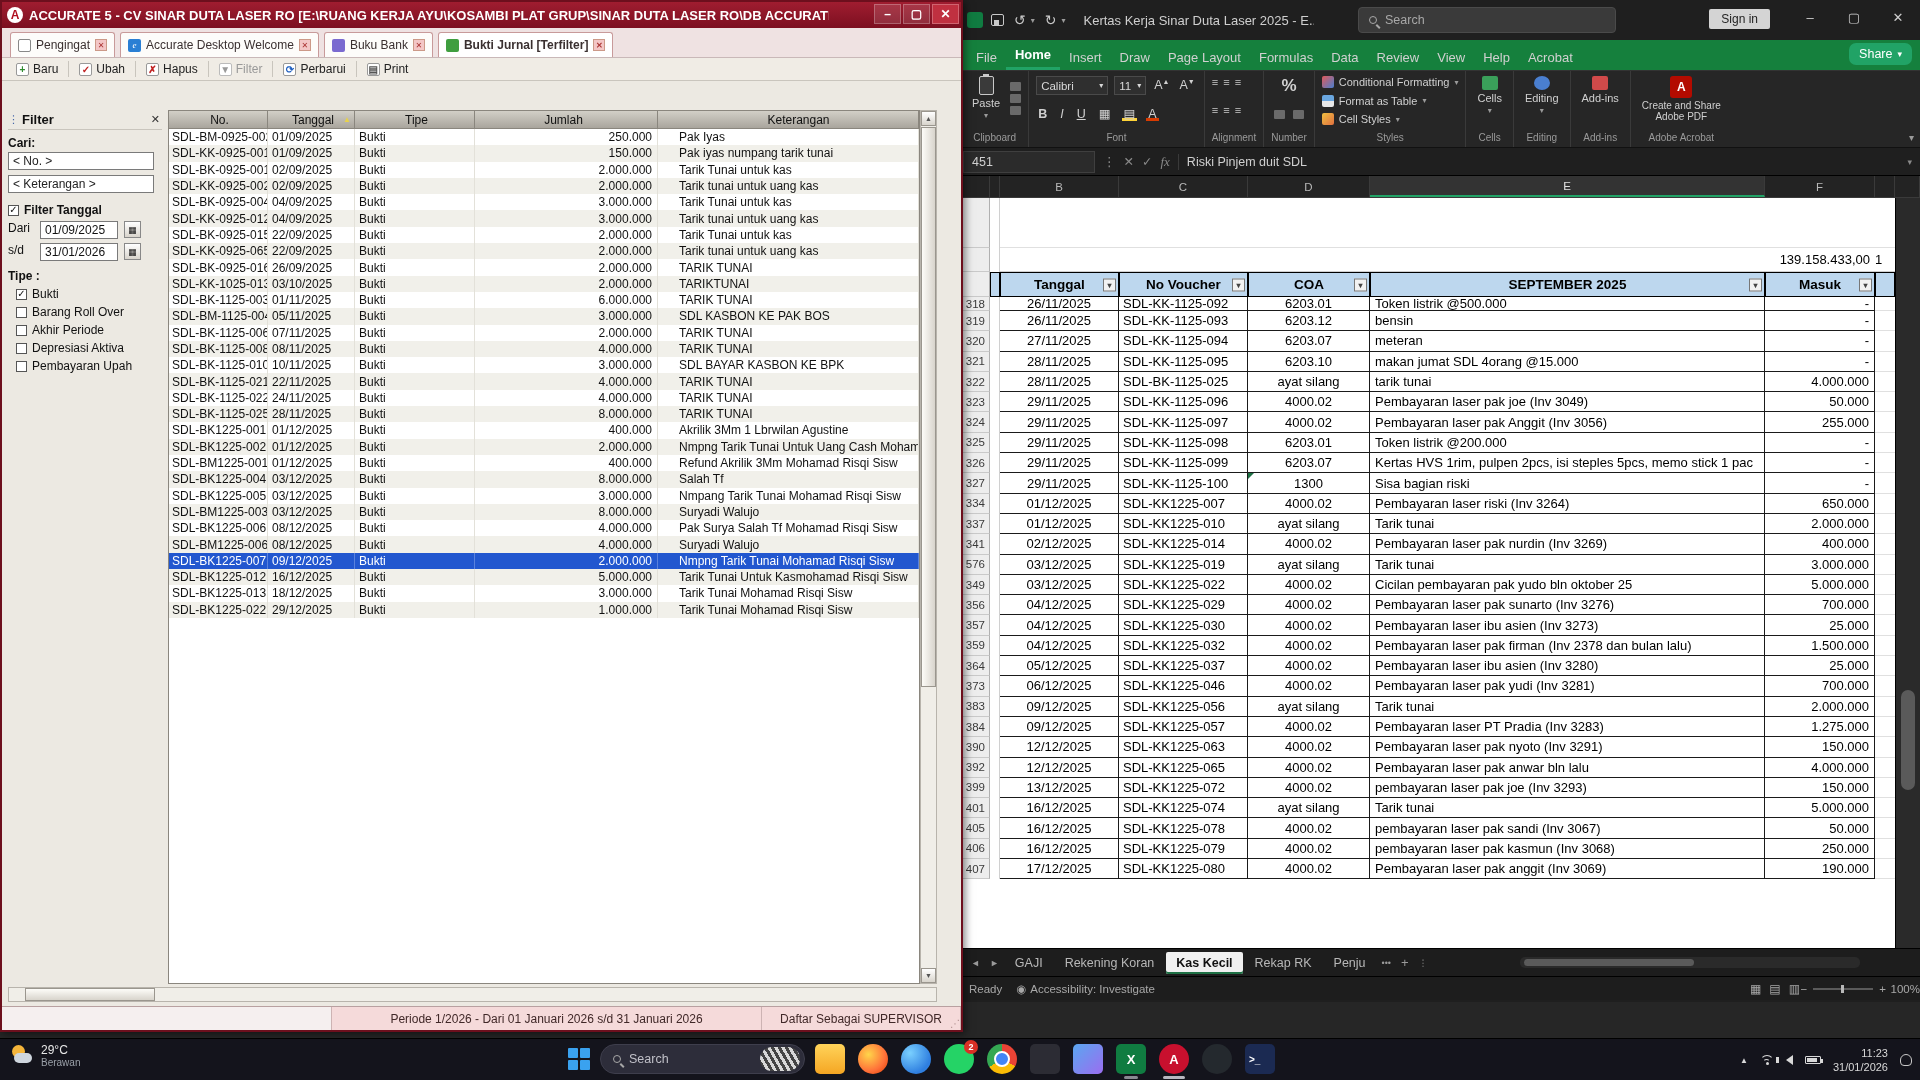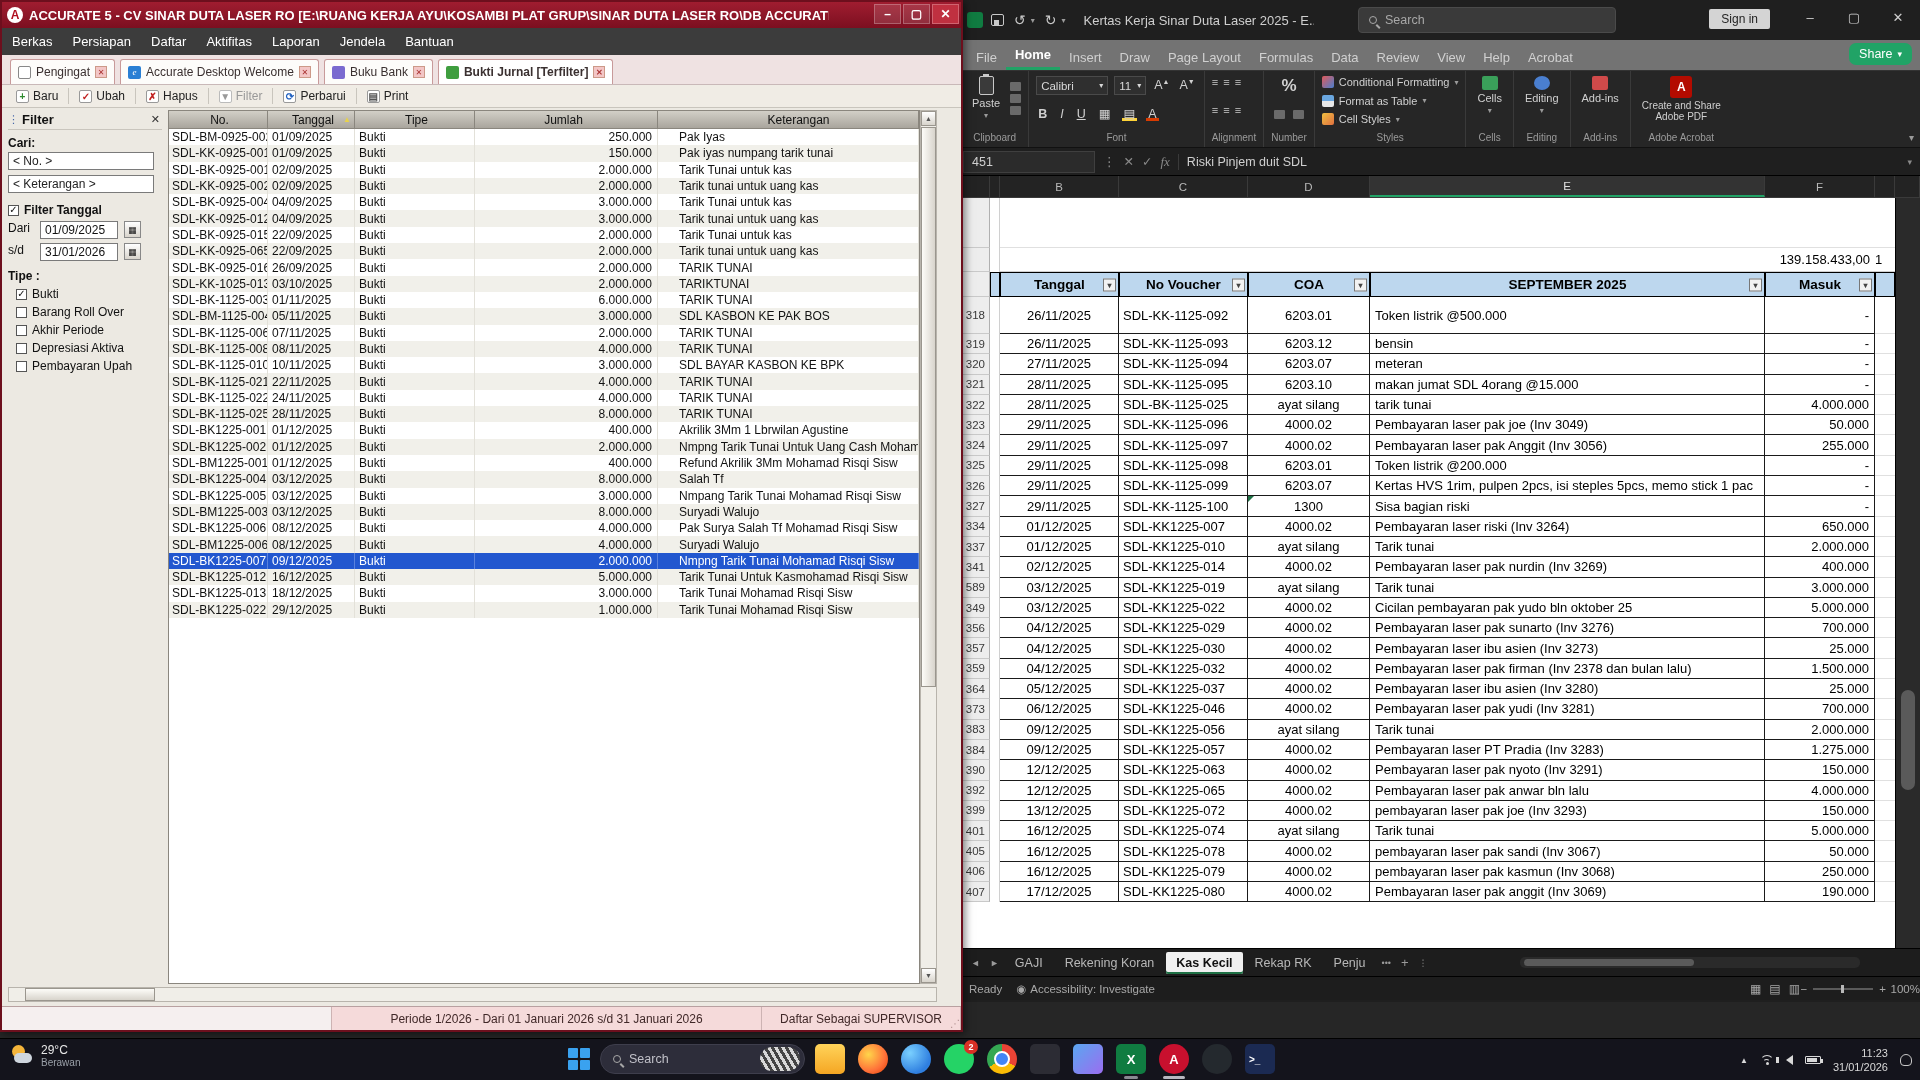--- a/index.html
+++ b/index.html
@@ -14,21 +14,21 @@
   .saveico:after{content:"";position:absolute;left:2px;bottom:0;width:5px;height:5px;background:#c9c9c9;}
   .qbtn{font-size:14px;cursor:default;}
   .tinychev{font-size:8px;color:#9a9a9a;margin-left:-5px;}
   .xl-doc-title{margin-left:18px;color:#cfcfcf;white-space:nowrap;overflow:hidden;max-width:230px;}
   .xl-search{position:absolute;left:397px;top:7px;width:258px;height:26px;background:#3a3a3a;border:1px solid #4a4a4a;border-radius:4px;display:flex;align-items:center;gap:8px;padding-left:10px;color:#a8a8a8;font-size:12.5px;}
   .lens{width:8px;height:8px;border:1.6px solid #a8a8a8;border-radius:50%;position:relative;flex:0 0 auto;}
   .lens:after{content:"";position:absolute;left:7px;top:7px;width:5px;height:1.6px;background:#a8a8a8;transform:rotate(45deg);transform-origin:0 0;}
   .signin{position:absolute;right:150px;top:9px;background:#d4d4d4;color:#1f1f1f;font-size:12px;padding:3px 12px;border-radius:2px;}
   .xl-ctrls{position:absolute;right:0;top:0;display:flex;}
   .xl-ctrl{width:44px;height:34px;display:flex;align-items:center;justify-content:center;color:#cfcfcf;font-size:13px;}
-  .xl-tabs{height:30px;display:flex;align-items:flex-end;padding-left:6px;color:#d0d0d0;font-size:13px;position:relative;background:#737373;}
+  .xl-tabs{height:30px;display:flex;align-items:flex-end;padding-left:6px;color:#d0d0d0;font-size:13px;position:relative;background:#15803d;}
   .xtab{padding:5px 9px;cursor:default;}
   .xtab.active{color:#fff;font-weight:bold;border-bottom:3px solid #21a366;}
   .sharebtn{position:absolute;right:8px;top:3px;background:#21a366;color:#fff;font-size:12.5px;padding:4px 10px;border-radius:7px;display:flex;gap:5px;align-items:center;}
   .xl-ribbon{height:78px;background:#262626;border-top:1px solid #333;border-bottom:1px solid #111;display:flex;color:#d0d0d0;position:relative;}
   .rgroup{display:flex;flex-direction:column;justify-content:space-between;padding:5px 7px 2px;border-right:1px solid #3a3a3a;position:relative;}
   .rglabel{font-size:10px;color:#9a9a9a;text-align:center;padding-bottom:2px;white-space:nowrap;}
   .rrow{display:flex;align-items:center;gap:6px;}
   .bigbtn{display:flex;flex-direction:column;align-items:center;font-size:11px;gap:2px;padding:0 4px;}
   .clipico{width:15px;height:19px;border:1.5px solid #c9c9c9;border-radius:2px;position:relative;background:#3a3a3a;}
   .clipico:after{content:"";position:absolute;left:3px;top:-3px;width:6px;height:3px;background:#c9c9c9;}
@@ -376,21 +376,21 @@
         <div class="xgrow hdr-row">
           <div class="rn"></div>
           <div class="xc" style="background: rgb(189, 215, 238);"></div>
           <div class="xc">Tanggal<span class="fbtn">▾</span></div>
           <div class="xc">No Voucher<span class="fbtn">▾</span></div>
           <div class="xc">COA<span class="fbtn">▾</span></div>
           <div class="xc">SEPTEMBER 2025<span class="fbtn">▾</span></div>
           <div class="xc">Masuk<span class="fbtn">▾</span></div>
           <div class="xc" style="background: rgb(189, 215, 238);"></div>
         </div>
-        <div class="xgrow " style="height: 37px; text-align: center;">
+        <div class="xgrow " style="height: 14px; text-align: center;">
           <div class="rn">318</div>
           <div class="asl"></div>
           <div class="xc cB">26/11/2025</div>
           <div class="xc cC">SDL-KK-1125-092</div>
           <div class="xc cD">6203.01</div>
           <div class="xc cE">Token listrik @500.000</div>
           <div class="xc cF">-</div>
           <div class="gsl"></div>
         </div>
         <div class="xgrow " style="height: 20.3px;">
@@ -507,21 +507,21 @@
           <div class="rn">341</div>
           <div class="asl"></div>
           <div class="xc cB">02/12/2025</div>
           <div class="xc cC">SDL-KK1225-014</div>
           <div class="xc cD">4000.02</div>
           <div class="xc cE">Pembayaran laser pak nurdin (Inv 3269)</div>
           <div class="xc cF">400.000</div>
           <div class="gsl"></div>
         </div>
         <div class="xgrow " style="height: 20.3px;">
-          <div class="rn">589</div>
+          <div class="rn">576</div>
           <div class="asl"></div>
           <div class="xc cB">03/12/2025</div>
           <div class="xc cC">SDL-KK1225-019</div>
           <div class="xc cD">ayat silang</div>
           <div class="xc cE">Tarik tunai</div>
           <div class="xc cF">3.000.000</div>
           <div class="gsl"></div>
         </div>
         <div class="xgrow " style="height: 20.3px;">
           <div class="rn">349</div>
@@ -717,29 +717,20 @@
 <div class="acc">
   <div class="acc-title">
     <span class="acc-logo">A</span>
     <span class="acc-title-text">ACCURATE 5  - CV SINAR DUTA LASER RO   [E:\RUANG KERJA AYU\KOSAMBI PLAT GRUP\SINAR DUTA LASER RO\DB ACCURATE\SINAR DUTA LASER 2025.GDB]</span>
     <div class="acc-ctrls">
       <div class="acc-ctrl">–</div>
       <div class="acc-ctrl">▢</div>
       <div class="acc-ctrl close">✕</div>
     </div>
   </div>
-  <div class="acc-menu" id="acc-menus">
-      <div class="amenu">Berkas</div>
-      <div class="amenu">Persiapan</div>
-      <div class="amenu">Daftar</div>
-      <div class="amenu">Aktifitas</div>
-      <div class="amenu">Laporan</div>
-      <div class="amenu">Jendela</div>
-      <div class="amenu">Bantuan</div>
-    </div>
   <div class="acc-tabsbar" id="acc-tabs">
       <div class="atab">
         <span class="tabico ti-doc"></span>
         <span>Pengingat</span>
         <span class="tclose">✕</span>
       </div>
       <div class="atab">
         <span class="tabico ti-ie">e</span>
         <span>Accurate Desktop Welcome</span>
         <span class="tclose">✕</span>

